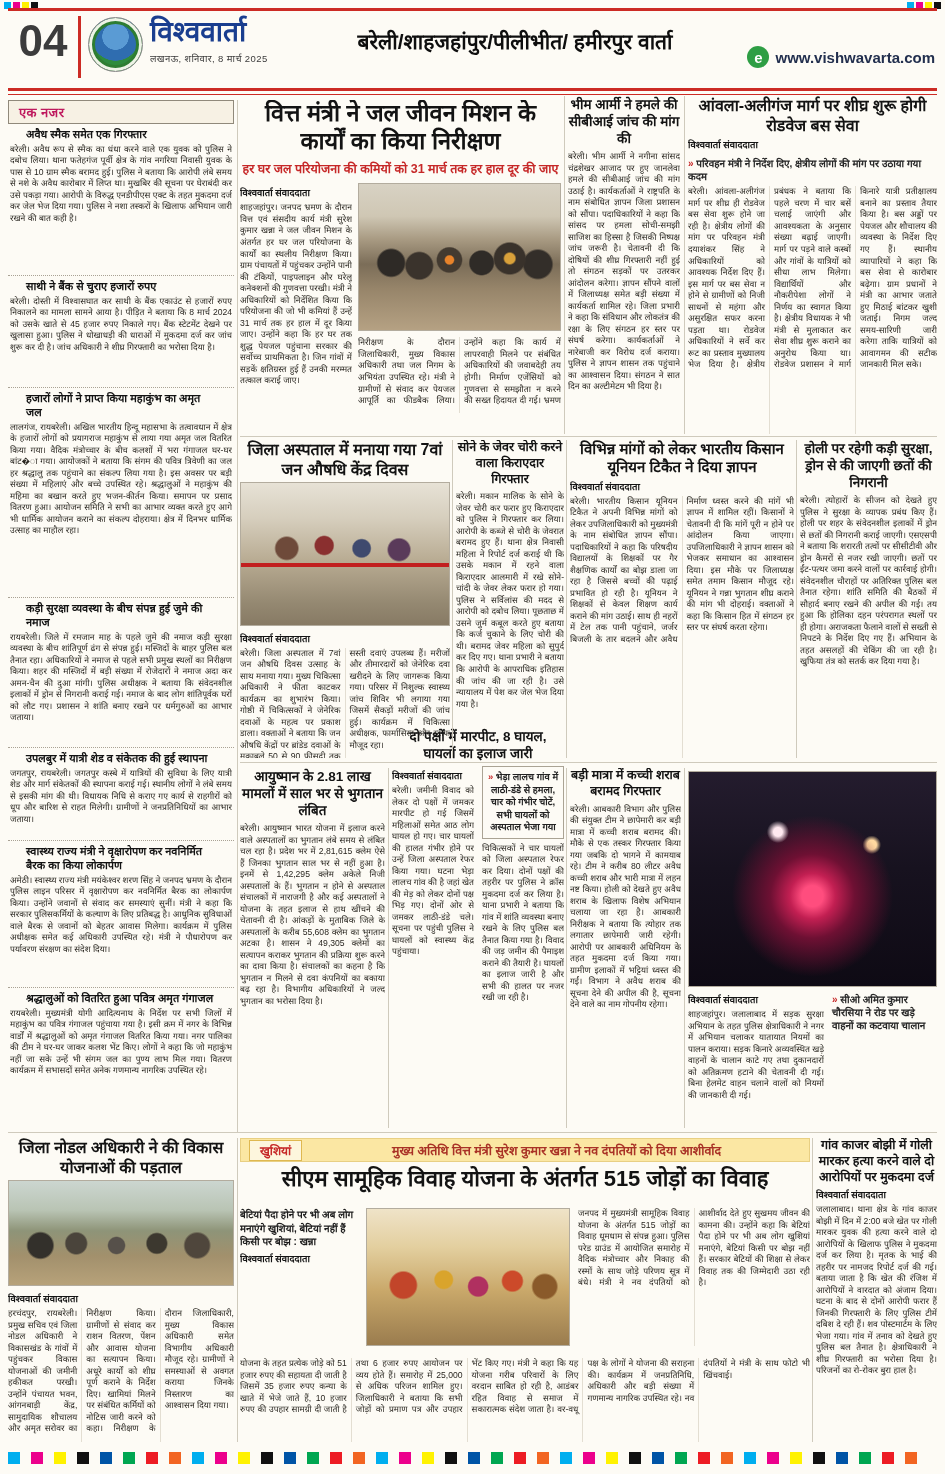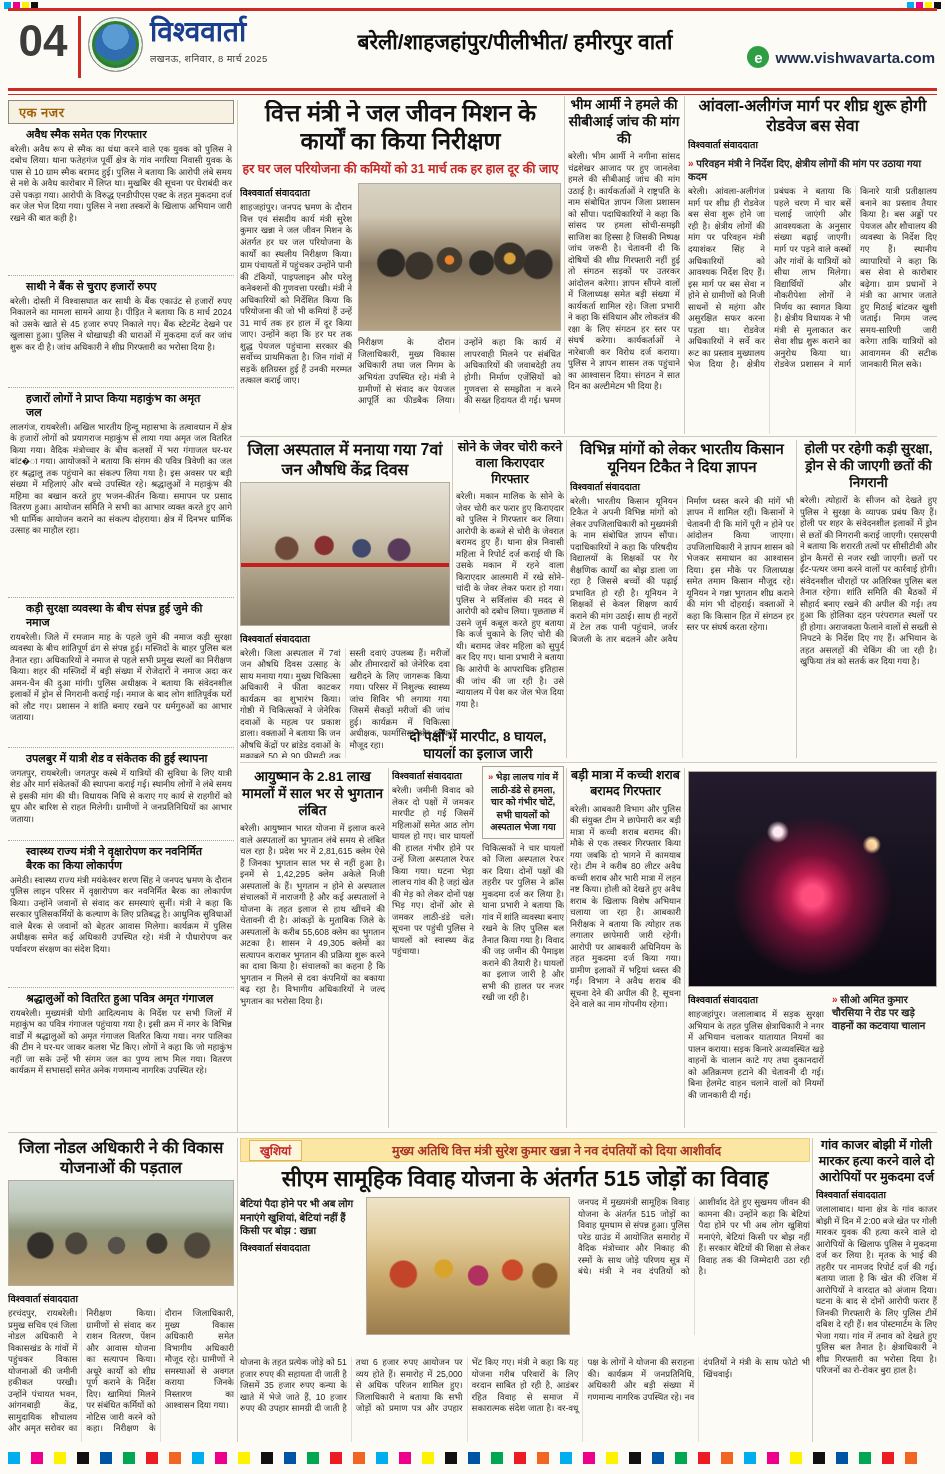--- a/index.html
+++ b/index.html
@@ -34,21 +34,21 @@
   .brand{font-size:28px;font-weight:800;color:#1a3e8f;line-height:1.1}
   .brand-sub{font-size:9.5px;color:#3b3b3b;margin-top:4px;letter-spacing:.4px}
   .mast-title{position:absolute;left:296px;top:30px;width:438px;text-align:center;font-size:21px;font-weight:800;color:#0e0e0e;line-height:1.12}
   .site{position:absolute;right:10px;top:46px;display:flex;align-items:center;gap:6px}
   .e-icon{width:22px;height:22px;border-radius:50%;background:#2e9e44;color:#fff;font-weight:800;font-size:15px;display:flex;align-items:center;justify-content:center}
   .site-url{font-size:15px;font-weight:700;color:#222f4e}
   .regmark{display:flex;gap:2px}
   .regmark span{width:7px;height:7px;display:inline-block}
   
   .rail{left:8px;top:100px;width:226px;height:1032px;display:flex;flex-direction:column;overflow:hidden}
-  .rail-head{height:24px;flex:none;border:1px solid #90897b;background:#f7f1e4;color:#a16207;font-weight:800;font-size:13px;display:flex;align-items:center;padding:0 10px;letter-spacing:.4px}
+  .rail-head{height:24px;flex:none;border:1px solid #90897b;background:#f7f1e4;color:#be185d;font-weight:800;font-size:13px;display:flex;align-items:center;padding:0 10px;letter-spacing:.4px}
   .rail-art{display:flex;flex-direction:column;overflow:hidden;border-bottom:1px dotted #a9a294;padding:2px 2px 3px}
   .rail-art h3{font-size:11px;line-height:1.25;margin:2px 16px}
   
   .lead{left:240px;top:100px;width:321px;height:332px}
   .lead-grid{position:relative;flex:1;margin-top:6px;min-height:0}
   .lead-left{position:absolute;left:0;top:0;width:112px;height:100%;display:flex;flex-direction:column}
   .ph-lead{position:absolute;left:118px;top:0;width:203px;height:148px;background:
     radial-gradient(circle at 16% 54%,#2e2a26 0 7%,transparent 8%),
     radial-gradient(circle at 30% 56%,#3a332c 0 8%,transparent 9%),
     radial-gradient(circle at 45% 52%,#e8832a 0 3%,#433a30 4% 9%,transparent 10%),
@@ -88,25 +88,25 @@
   .clash-grid{display:flex;gap:8px;min-height:0}
   .clash-col{flex:1;display:flex;flex-direction:column;min-height:0}
   .kickbox{border:1px solid #aaa394;padding:4px;font-weight:700;font-size:9.5px;line-height:1.32;text-align:center;color:#232323;margin-bottom:4px}
   .kickbox::before{content:"» ";color:#c62828}
   .rs-row{display:flex;gap:8px;min-height:0}
   .rs-left{flex:1;display:flex;flex-direction:column;min-height:0}
   .rs-kick{width:105px;flex:none}
   .banner{left:240px;top:1138px;width:570px;height:24px;background:#fbe7a3;display:flex;align-items:center;gap:10px;padding:0 8px;border:1px solid #e8cf83}
   .banner-label{color:#c62828;font-weight:800;font-size:12px;background:#fdf6dd;border:1px solid #dfb850;padding:1px 10px;flex:none}
   .banner-text{color:#a93226;font-weight:700;font-size:12.5px;flex:1;text-align:center}
-  .wed-mid{display:flex;gap:8px;height:138px;flex:none;margin-top:5px;min-height:0}
+  .wed-mid{display:flex;gap:8px;height:138px;flex:none;margin-top:16px;min-height:0}
   .wed-left{width:118px;flex:none;display:flex;flex-direction:column;min-height:0}
   .kicker{font-weight:700;font-size:10px;line-height:1.35;color:#1d1d1d}
   .wed-right{flex:1;min-height:0}
-  .wed-bottom{margin-top:22px}
+  .wed-bottom{margin-top:12px}
   
   .vd{position:absolute;width:0;border-left:1px solid #cfcabc}
   .hd{position:absolute;height:0;border-top:1px solid #cfcabc}
   
   .colorstrip{left:8px;top:1452px;width:929px;height:12px;display:flex;gap:11px;overflow:hidden}
   .colorstrip span{width:12px;height:12px;flex:none;display:inline-block}
 </style>
 </head>
 <body>
 

